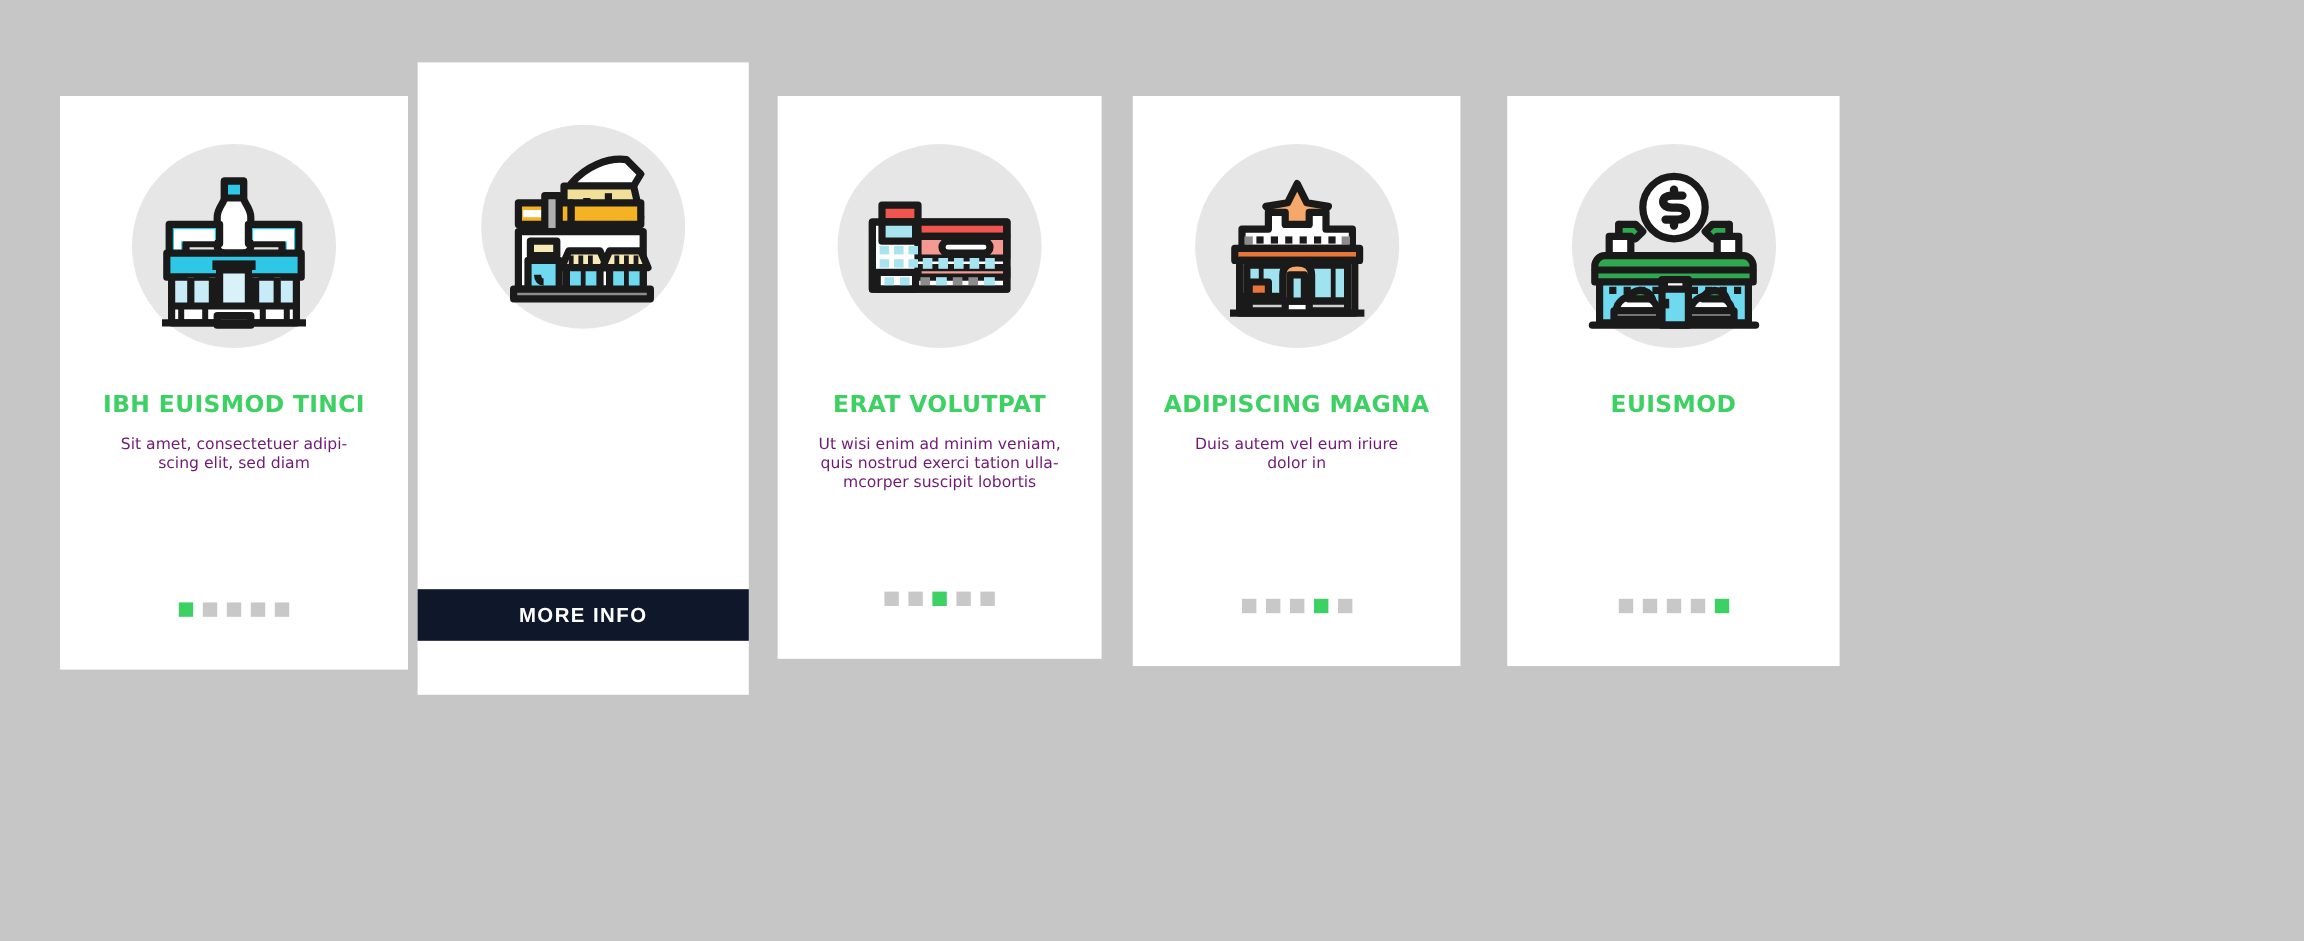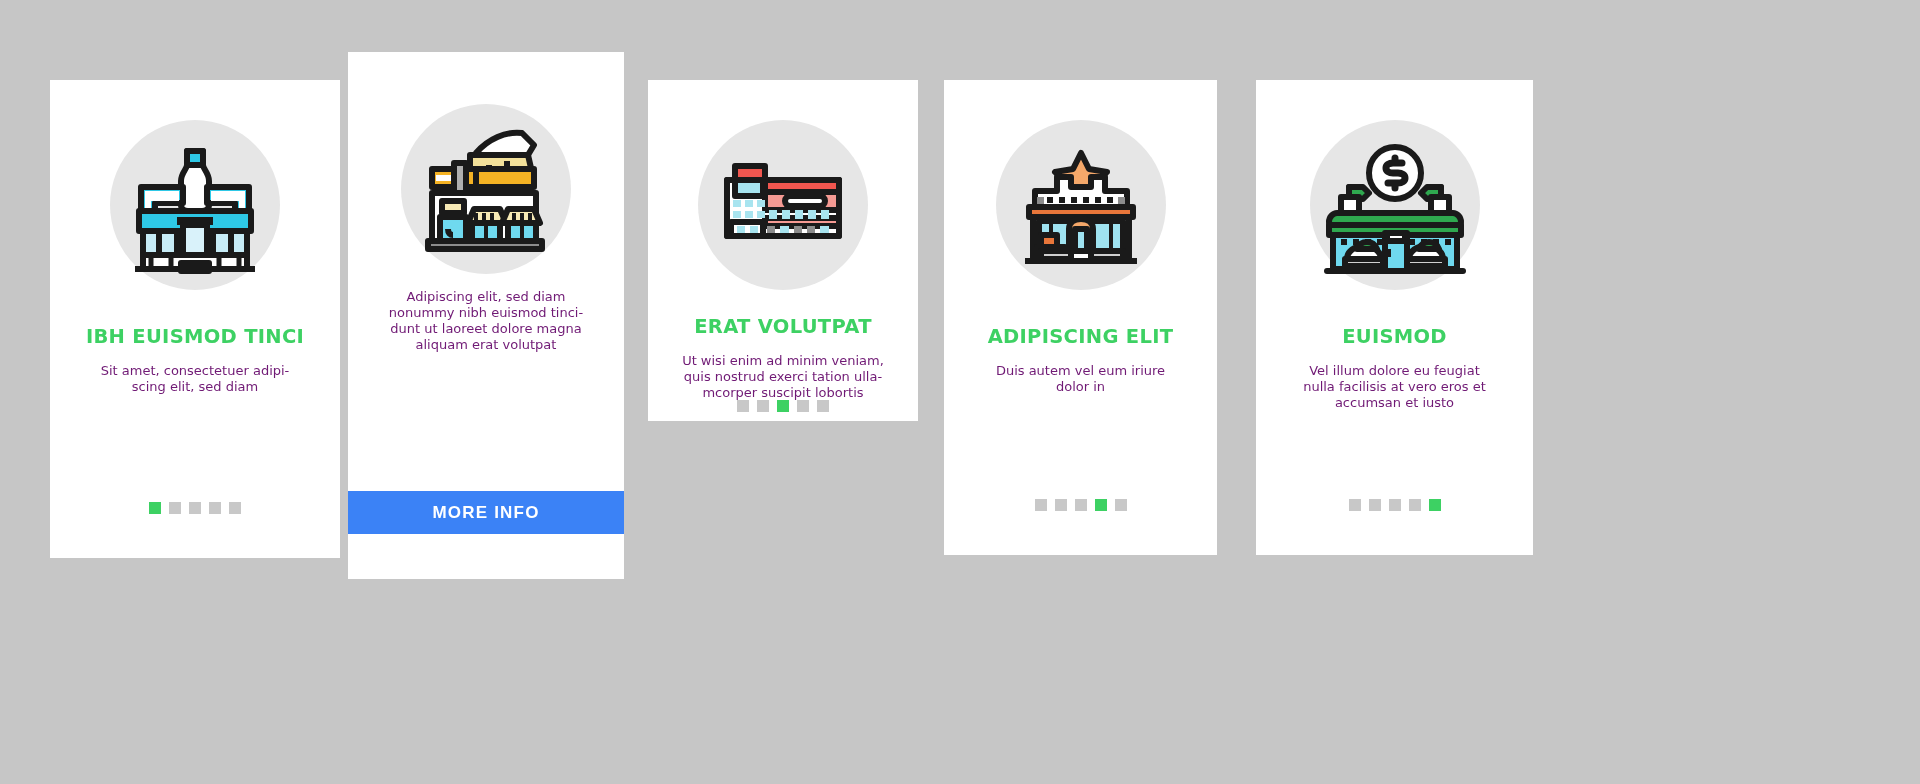--- a/index.html
+++ b/index.html
@@ -29,21 +29,21 @@
     position: absolute;
     background: #ffffff;
     display: flex;
     flex-direction: column;
     align-items: center;
   }
 
   
   .card-1 { left: 50px;   top: 80px;  width: 290px; height: 478px; }
   .card-2 { left: 348px;  top: 52px;  width: 276px; height: 527px; }
-  .card-3 { left: 648px;  top: 80px;  width: 270px; height: 341px; }
+  .card-3 { left: 648px;  top: 80px;  width: 270px; height: 469px; }
   .card-4 { left: 944px;  top: 80px;  width: 273px; height: 475px; }
   .card-5 { left: 1240px; top: 80px;  width: 277px; height: 475px; margin-left: 16px; }
 
   .icon-wrap {
     position: relative;
     width: 170px;
     height: 170px;
     margin-top: 40px;
     display: flex;
     align-items: center;
@@ -99,21 +99,21 @@
   .dot {
     width: 12px;
     height: 12px;
     background: #c8c8c8;
   }
   .dot.active { background: #3dd163; }
 
   .more-info {
     width: 100%;
     height: 43px;
-    background: #3b82f6;
+    background: #0f172a;
     color: #ffffff;
     font-weight: bold;
     font-size: 17px;
     letter-spacing: 1.2px;
     display: flex;
     align-items: center;
     justify-content: center;
     margin-top: 18px;
     margin-bottom: 45px;
     border: none;
@@ -201,24 +201,20 @@
           <path d="M70 104v8M78 104v8M86 104v8M108 104v8M116 104v8M124 104v8" stroke-width="4"></path>
 
           <rect x="66" y="114" width="28" height="22" fill="#6fd9ef"></rect>
           <rect x="102" y="114" width="28" height="22" fill="#6fd9ef"></rect>
           <path d="M80 114v22M116 114v22" stroke-width="4"></path>
 
           <rect x="22" y="132" width="114" height="8" fill="#8c8c8c"></rect>
         </g>
       </svg>
     </div>
-    <div class="card-body">Adipiscing elit, sed diam
-nonummy nibh euismod tinci-
-dunt ut laoreet dolore magna
-aliquam erat volutpat</div>
     <div class="spacer"></div>
     <button class="more-info">MORE INFO</button>
   </div>
 
   <div class="card card-3">
     <div class="icon-wrap">
       <div class="icon-circle"></div>
       <svg class="icon-svg" viewBox="0 0 160 160">
         <g stroke="#1a1a1a" stroke-width="6" stroke-linejoin="round" fill="none">
 
@@ -319,21 +315,21 @@
           <rect x="40" y="110" width="16" height="14" fill="#e8763a"></rect>
           <rect x="36" y="122" width="14" height="12" fill="#e8763a"></rect>
           <rect x="50" y="122" width="14" height="12" fill="#e8763a"></rect>
 
           <rect x="40" y="126" width="30" height="8" fill="#cfcfcf"></rect>
           <rect x="90" y="126" width="32" height="8" fill="#cfcfcf"></rect>
           <path d="M24 136h112"></path>
         </g>
       </svg>
     </div>
-    <div class="card-title">ADIPISCING ELIT</div>
+    <div class="card-title">ADIPISCING MAGNA</div>
     <div class="card-body">Duis autem vel eum iriure
 dolor in</div>
     <div class="spacer"></div>
     <div class="dots">
       <span class="dot"></span>
       <span class="dot"></span>
       <span class="dot"></span>
       <span class="dot active"></span>
       <span class="dot"></span>
     </div>
@@ -380,23 +376,20 @@
           <rect x="92" y="134" width="38" height="7" fill="#cfcfcf"></rect>
 
           <rect x="70" y="108" width="22" height="38" fill="#6fd9ef"></rect>
           <rect x="72" y="108" width="18" height="8" fill="#ffffff"></rect>
           <rect x="68" y="124" width="8" height="8" fill="#1a1a1a" stroke="none"></rect>
           <path d="M12 146h136" stroke-linecap="round"></path>
         </g>
       </svg>
     </div>
     <div class="card-title">EUISMOD</div>
-    <div class="card-body">Vel illum dolore eu feugiat
-nulla facilisis at vero eros et
-accumsan et iusto</div>
     <div class="spacer"></div>
     <div class="dots">
       <span class="dot"></span>
       <span class="dot"></span>
       <span class="dot"></span>
       <span class="dot"></span>
       <span class="dot active"></span>
     </div>
   </div>
 

